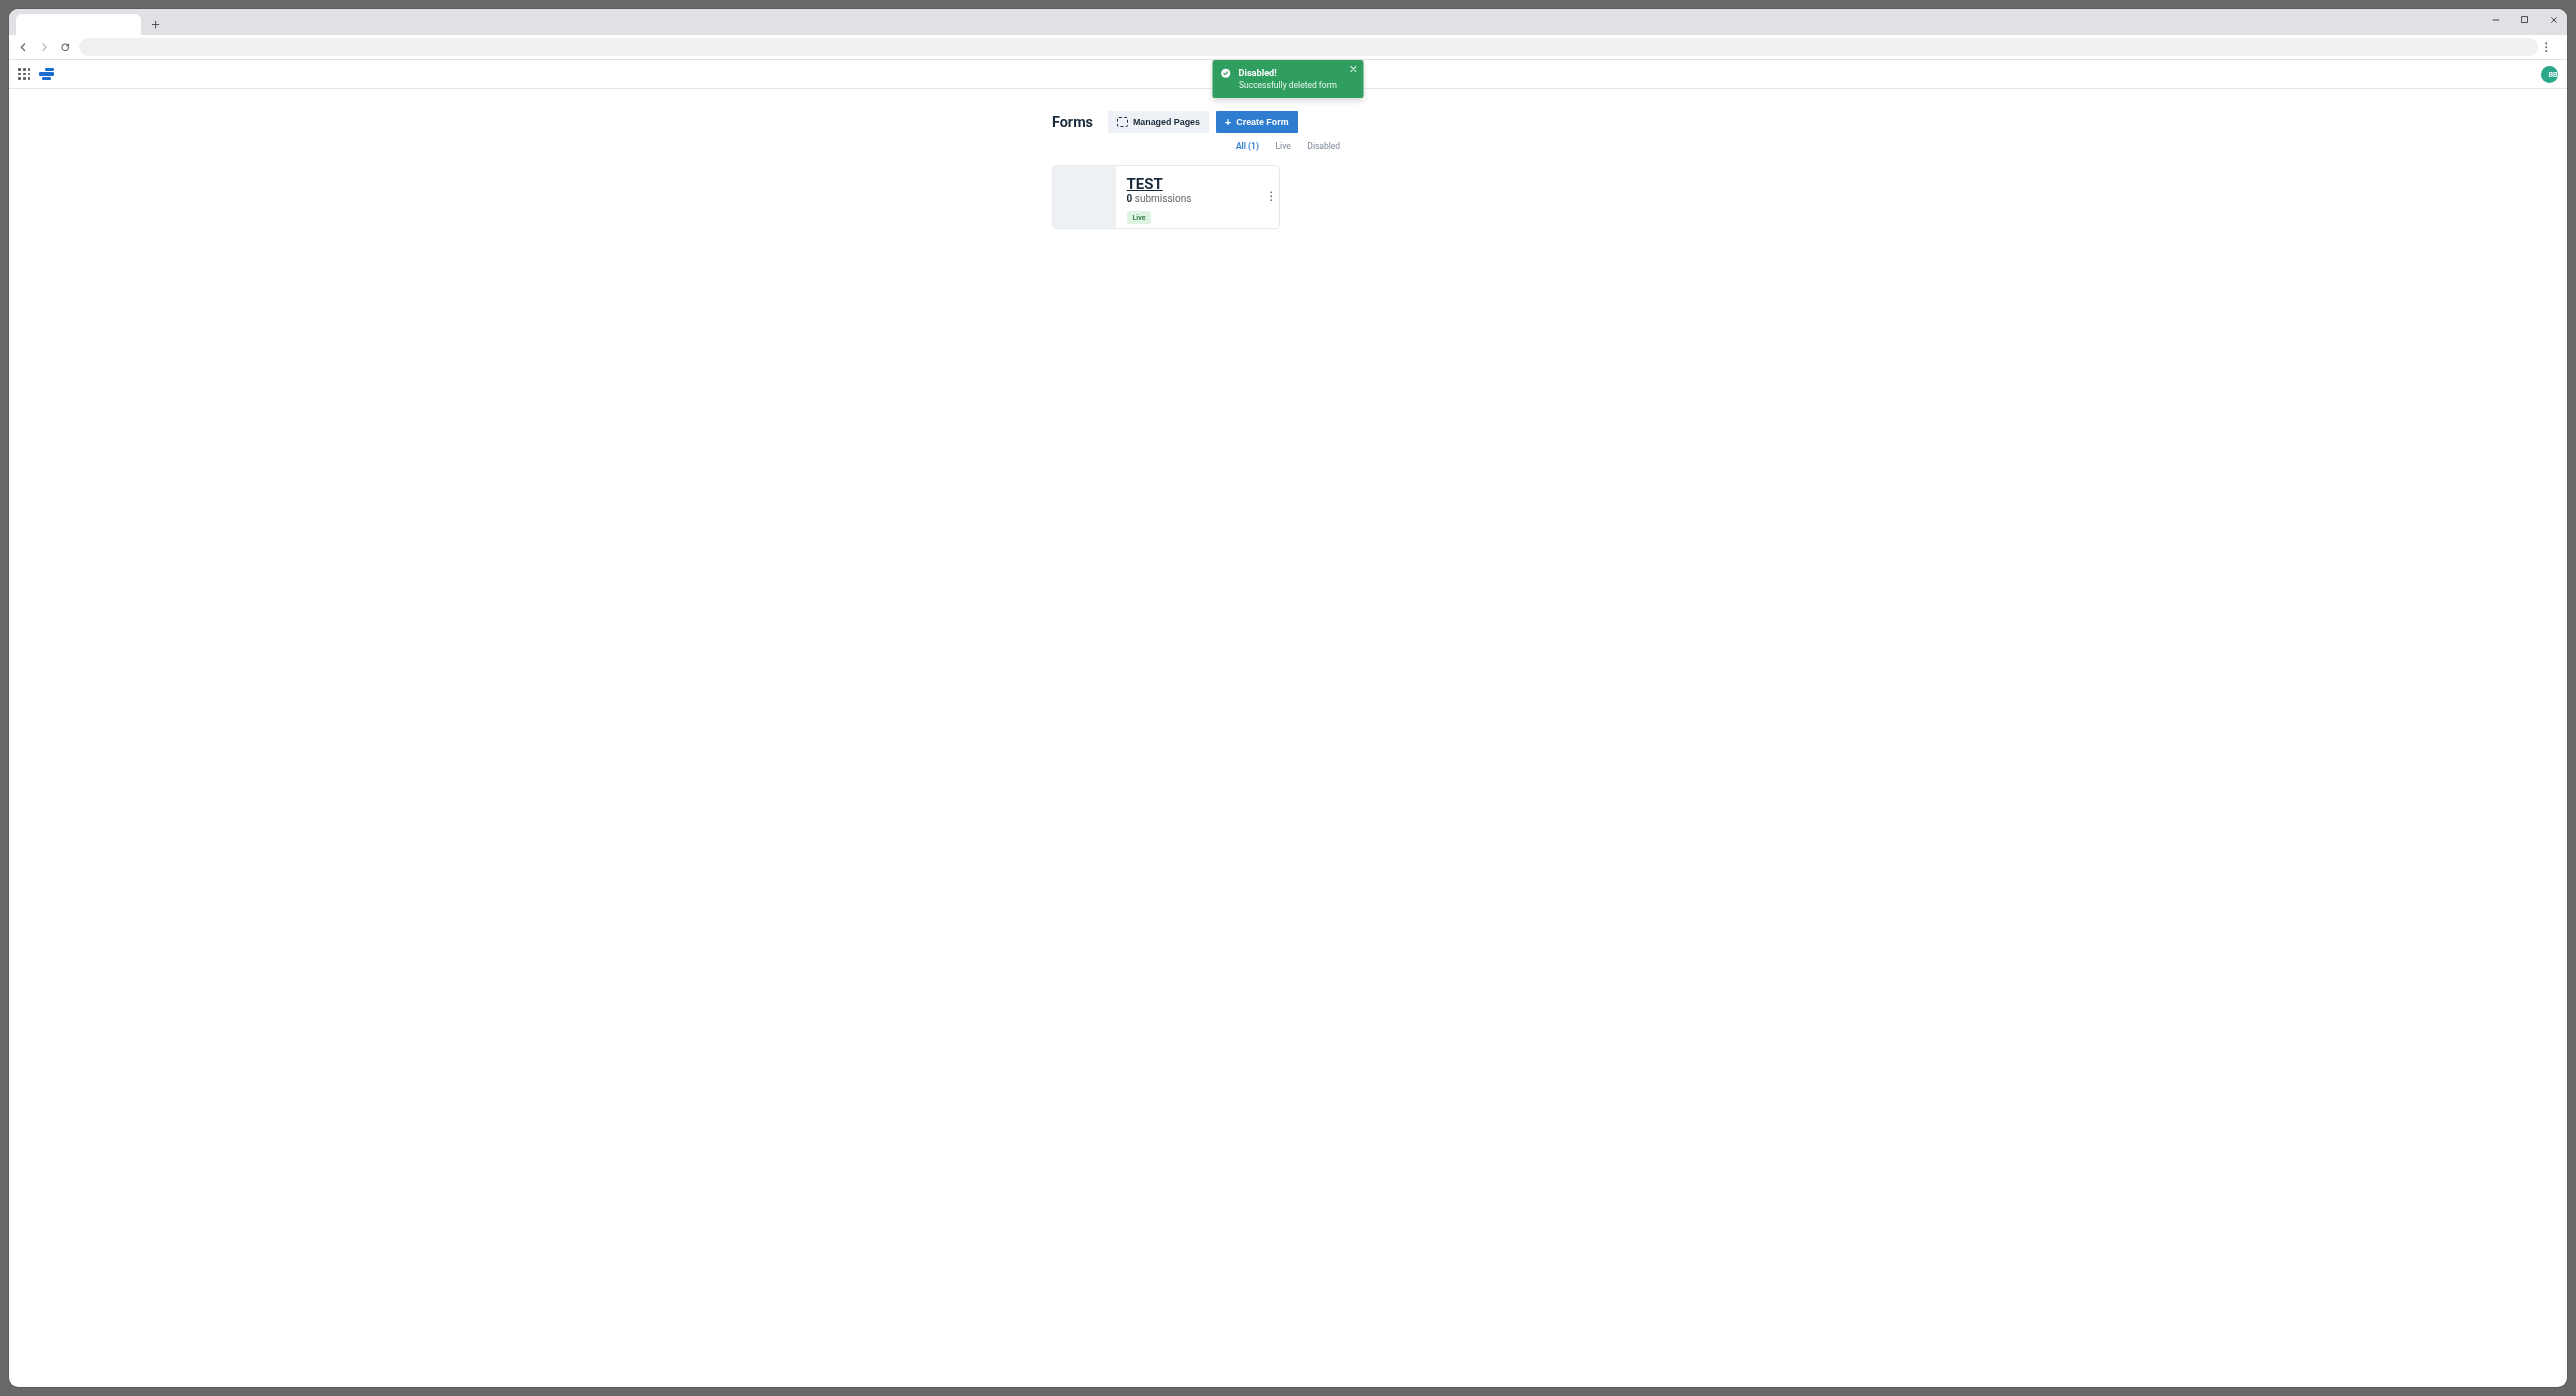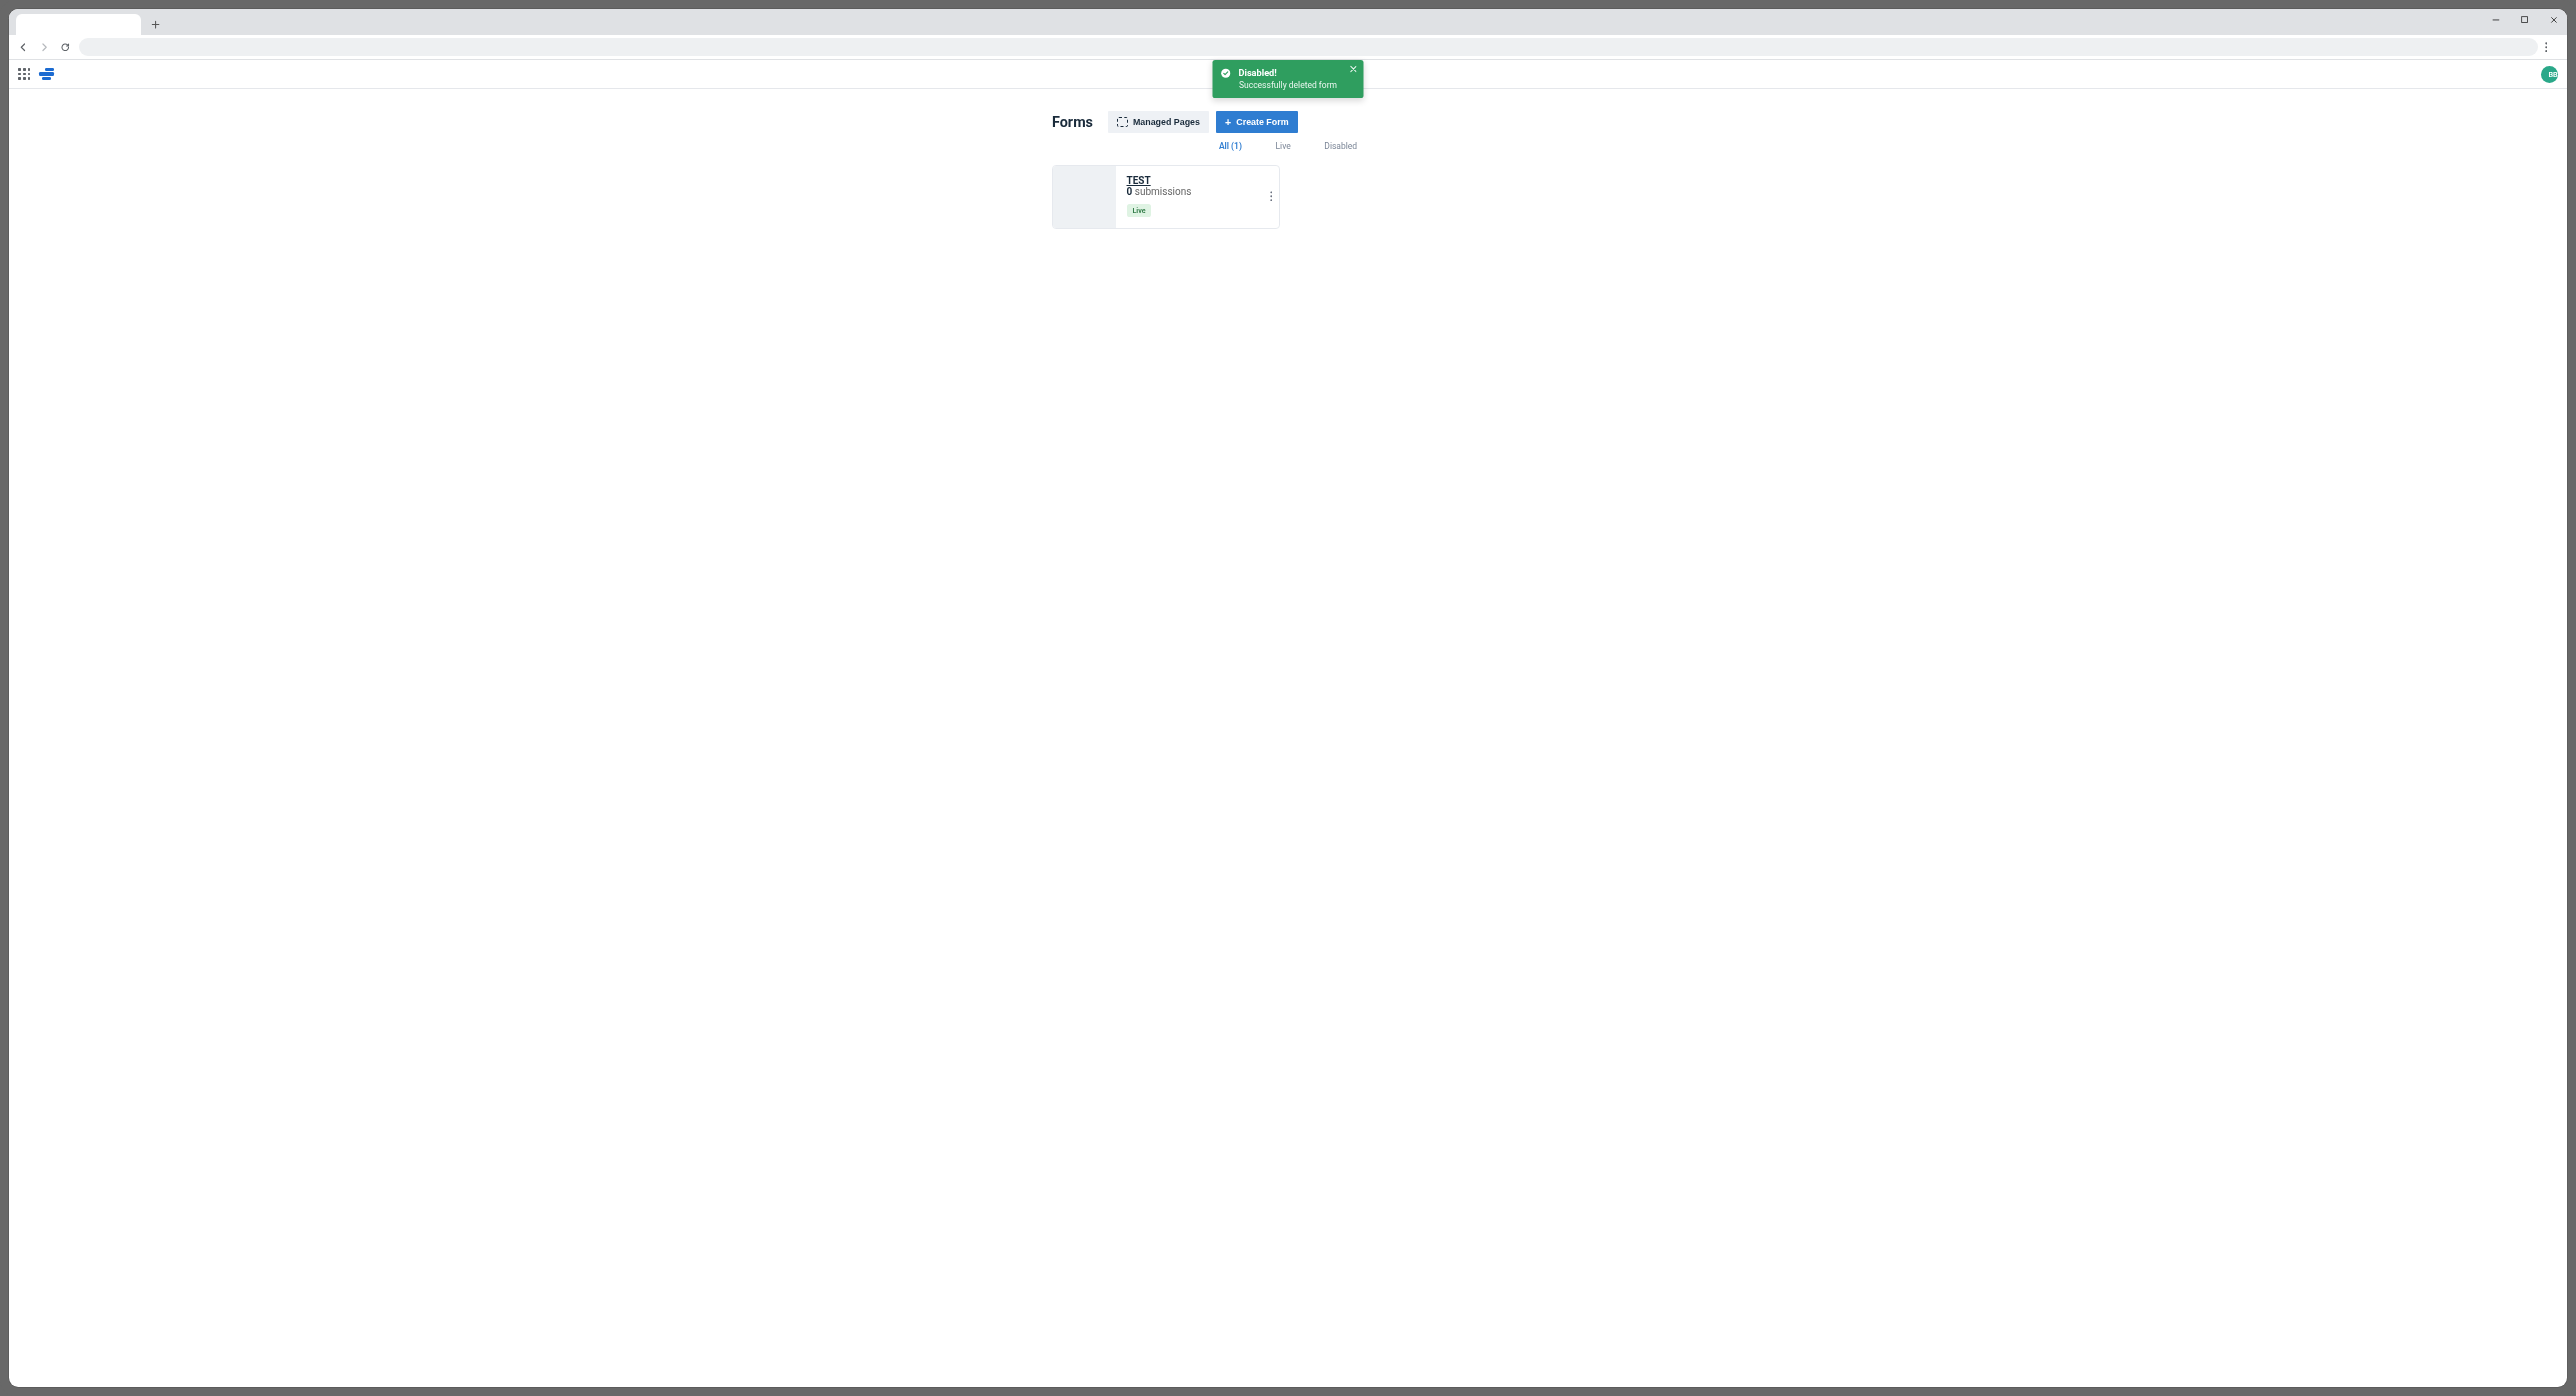--- a/index.html
+++ b/index.html
@@ -125,34 +125,34 @@
     padding:0 9.2px; font-size:8.9px; font-weight:600; cursor:pointer; border:none;
   }
   .btn-secondary { background:#eef1f5; color:#1a2b3b; }
   .btn-primary { background:#2f7dd1; color:#fff; }
   .plus-ic { font-size:10.5px; line-height:1; }
   .dotted-sq {
     width:10.5px; height:10.5px; border:1px dashed #1a2b3b; border-radius:2px;
   }
 
   .tabs-row {
-    display:flex; gap:31px; justify-content:center; font-size:8.5px;
+    display:flex; gap:14px; justify-content:center; font-size:8.5px;
     margin: 2.6px 0 11.8px 0;
   }
   .tab-btn { color:#7a8596; cursor:pointer; padding:2.6px 1.3px; }
   .tab-btn.active { color:#2f7dd1; font-weight:600; }
 
   .cards { display:flex; flex-wrap:wrap; gap:13px; }
   .card {
     width:228px; height:64px; border:0.7px solid #e6e9ee; border-radius:3.9px;
     display:flex; overflow:hidden; background:#fff;
   }
   .card-thumb { width:63px; background:#eef1f4; }
   .card-body { flex:1; padding:9.2px 9.2px 6.6px 10.5px; position:relative; }
-  .card-title { font-size:10px; font-weight:700; color:#1a2b3b;text-decoration:underline; }
+  .card-title { font-size:15px; font-weight:700; color:#1a2b3b;text-decoration:underline; }
   .card-sub { font-size:10px; color:#666; margin-top:0; }
   .card-sub b { color:#1a2b3b; }
   .badge {
     display:inline-block; margin-top:6.6px; font-size:7.2px; font-weight:600;
     background:#dff3e3; color:#2f7a46; padding:2px 5.9px; border-radius:2.6px;
   }
   .card-menu { position:absolute; right:6.6px; top:25px; color:#6b7280; font-size:10.5px; cursor:pointer; }
 
   svg { display:block; }
 </style>

